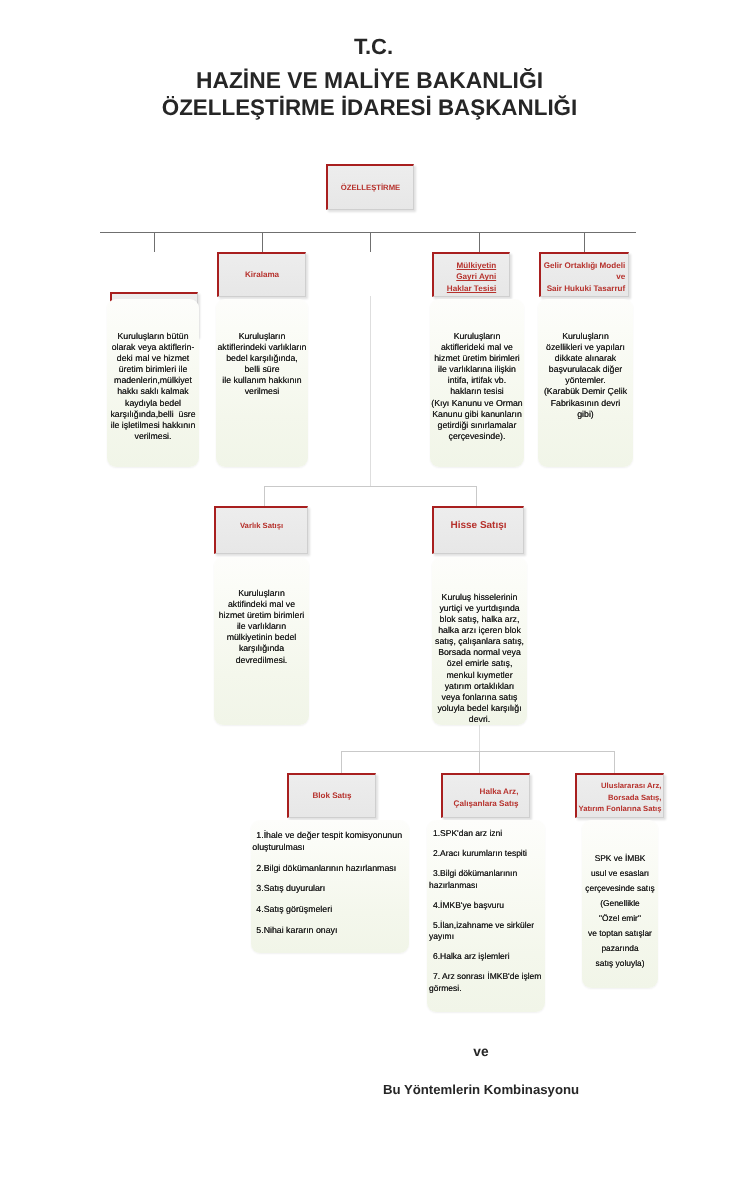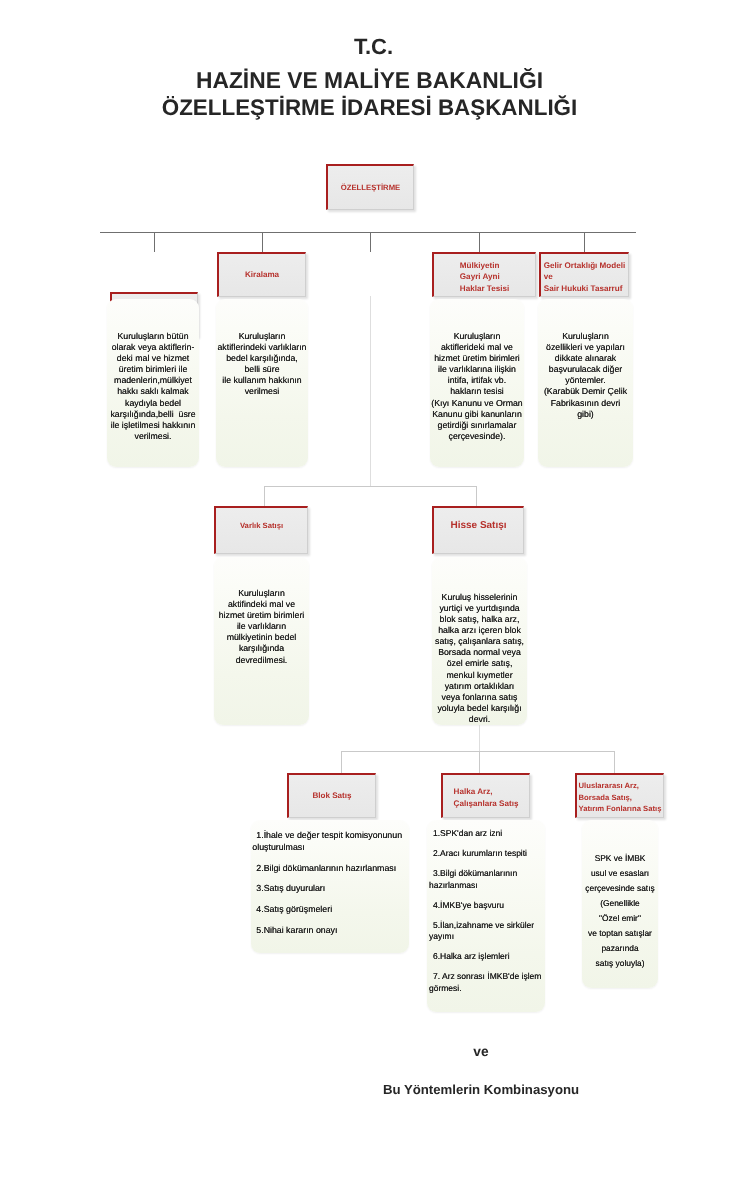--- a/index.html
+++ b/index.html
@@ -13,21 +13,21 @@
 
   .hdr { position:absolute; left:0; width:739px; text-align:center; color:#262626; font-weight:bold; white-space:pre; }
   .hdr1 { top:33.5px; font-size:22px; width:747px; }
   .hdr2 { top:67px; font-size:22.8px; }
   .hdr3 { top:95px; font-size:22.4px; }
 
   .tbox { position:absolute; background:linear-gradient(#ededed, #e7e7e7);
           border-left:2px solid #a81f1f; border-top:2px solid #a81f1f;
           border-right:1px solid #cfcfcf; border-bottom:1px solid #cfcfcf;
           box-shadow: 1.5px 1.5px 2px rgba(0,0,0,0.12);
-          color:#b6312c; font-weight:bold; text-align:left; line-height:1.35;
+          color:#b6312c; font-weight:bold; text-align:right; line-height:1.35;
           display:flex; align-items:center; justify-content:center; white-space:pre-line; }
 
   .dbox { position:absolute; background:linear-gradient(#fdfdfb 0%, #fbfcf7 18%, #f4f7ec 70%, #f1f5e8 100%); border-radius:9px;
           box-shadow: 0 1px 2px rgba(0,0,0,0.06);
           color:#1c1c1c; text-align:center; white-space:pre; text-shadow:0 0 0.4px rgba(20,20,20,0.9);
           display:flex; justify-content:center; }
 
   .lbox { position:absolute; background:linear-gradient(#fdfdfb 0%, #fbfcf7 18%, #f4f7ec 70%, #f1f5e8 100%); border-radius:9px; color:#1c1c1c; text-shadow:0 0 0.4px rgba(20,20,20,0.9);
           box-shadow: 0 1px 2px rgba(0,0,0,0.06); }
   .lbox .li { margin:0 0 8px 0; text-indent:4px; }
@@ -65,21 +65,21 @@
 karşılığında,belli  üsre
 ile işletilmesi hakkının
 verilmesi.</div></div>
   <div class="tbox" style="left:217px; top:252px; width:89px; height:45px; font-size:8.1px; line-height:11.35px; padding-bottom:0px; padding-top:0px;">Kiralama</div>
   <div class="dbox" style="left:216px; top:299px; width:92px; height:168px; font-size:8.75px; line-height:11.1px; padding-top:32px;"><div>Kuruluşların
 aktiflerindeki varlıkların
 bedel karşılığında,
 belli süre
 ile kullanım hakkının
 verilmesi</div></div>
-  <div class="tbox" style="left:432px; top:252px; width:104px; height:45px; font-size:8.1px; line-height:11.35px; padding-bottom:0px; padding-top:4px;">Mülkiyetin
+  <div class="tbox" style="left:432px; top:252px; width:78px; height:45px; font-size:8.1px; line-height:11.35px; padding-bottom:0px; padding-top:4px;text-decoration:underline;">Mülkiyetin
 Gayri Ayni
 Haklar Tesisi</div>
   <div class="dbox" style="left:430px; top:299px; width:94px; height:168px; font-size:8.75px; line-height:11.1px; padding-top:32px;"><div>Kuruluşların
 aktiflerideki mal ve
 hizmet üretim birimleri
 ile varlıklarına ilişkin
 intifa, irtifak vb.
 hakların tesisi
 (Kıyı Kanunu ve Orman
 Kanunu gibi kanunların

